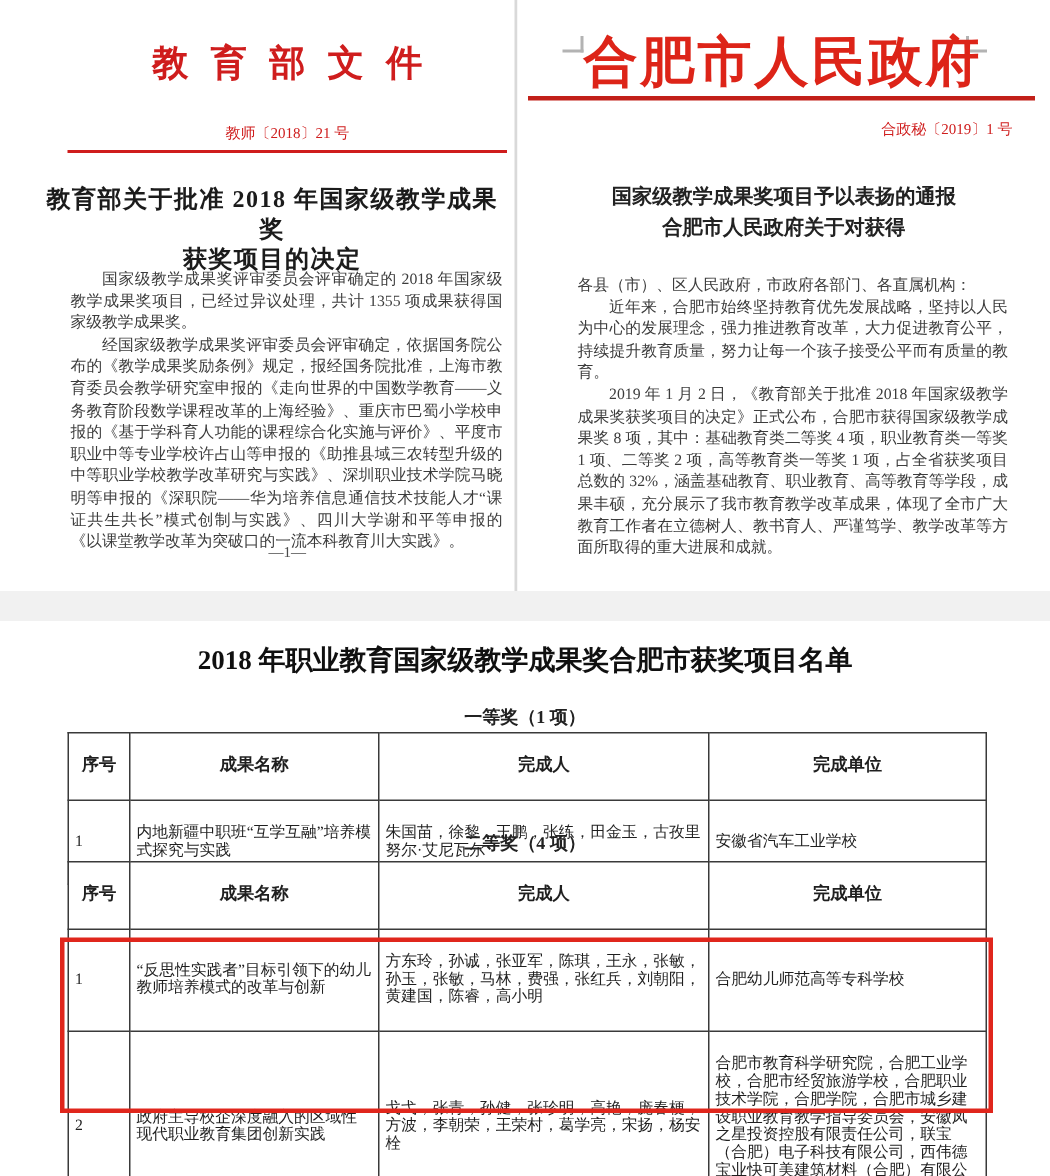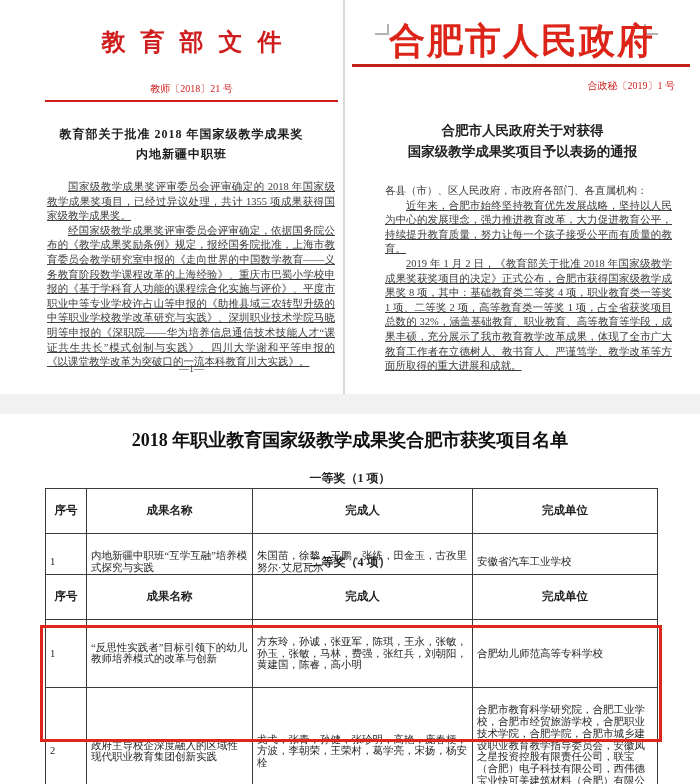--- a/index.html
+++ b/index.html
@@ -20,21 +20,21 @@
     position:absolute; top:26px; left:45px; width:293px; text-align:center;
     font-size:24px; font-weight:bold; color:#cf1d1d; letter-spacing:15px; text-indent:15px;
   }
   #doc-left .doc-number {
     position:absolute; top:82px; left:45px; width:293px; text-align:center;
     font-size:10px; color:#cf1d1d;
   }
   #doc-left .red-line { position:absolute; top:100px; left:45px; width:293px; height:2px; background:#cf1d1d; }
   #doc-left .doc-title {
     position:absolute; top:124px; left:28px; width:307px; text-align:center;
-    font-size:12px; font-weight:bold; line-height:20px; color:#1b1b1b; letter-spacing:1px;
+    font-size:16px; font-weight:bold; line-height:20px; color:#1b1b1b; letter-spacing:1px;
   }
   #doc-left .doc-body {
     position:absolute; top:180px; left:47px; width:288px;
     font-size:10.5px; line-height:14.6px; text-align:justify; color:#3c3c3c;
   }
   #doc-left .page-num { position:absolute; top:363px; left:45px; width:293px; text-align:center; font-size:10px; color:#4a4a4a; }
 
   #doc-right .corner-mark-left {
     position:absolute; top:24px; left:30px; width:14px; height:11px;
     border-right:2px solid #b3b3b3; border-bottom:2px solid #b3b3b3;
@@ -53,21 +53,21 @@
     font-size:10px; color:#cf1d1d;margin-left:18px;
   }
   #doc-right .doc-title {
     position:absolute; top:120px; left:18px; width:319px; text-align:center;
     font-size:13.5px; font-weight:bold; line-height:21px; color:#222;
   }
   #doc-right .doc-body {
     position:absolute; top:184px; left:40px; width:287px;
     font-size:10.5px; line-height:14.6px; text-align:justify; color:#3c3c3c;
   }
-  p.indent { text-indent:2em;text-decoration:underline; }
+  p.indent { text-indent:2em; }
 
   
   #table-section { position:absolute; top:414px; left:0; width:700px; height:370px; background:#fff; }
   .tbl-title { position:absolute; top:14px; left:0; width:700px; text-align:center;
     font-size:18px; font-weight:bold; color:#101010; }
   .grp-label { position:absolute; left:0; width:700px; text-align:center;
     font-size:12px; font-weight:bold; color:#222; }
   #grp-label-1 { top:56px; }
   #grp-label-2 { top:140px; }
   table.awards { border-collapse:collapse; table-layout:fixed; width:612px; position:absolute; left:45px;
@@ -94,40 +94,40 @@
 <body>
 
 <div class="page">
 
   <div class="doc-page" id="doc-left">
     <div class="masthead">教育部文件</div>
     <div class="doc-number">教师〔2018〕21 号</div>
     <div class="red-line"></div>
     <div class="doc-title">
       <div>教育部关于批准 2018 年国家级教学成果奖</div>
-      <div>内地新疆中职班</div>
+      <div>获奖项目的决定</div>
     </div>
     <div class="doc-body">
       <p class="indent">国家级教学成果奖评审委员会评审确定的 2018 年国家级教学成果奖项目，已经过异议处理，共计 1355 项成果获得国家级教学成果奖。</p>
       <p class="indent">经国家级教学成果奖评审委员会评审确定，依据国务院公布的《教学成果奖励条例》规定，报经国务院批准，上海市教育委员会教学研究室申报的《走向世界的中国数学教育——义务教育阶段数学课程改革的上海经验》、重庆市巴蜀小学校申报的《基于学科育人功能的课程综合化实施与评价》、平度市职业中等专业学校许占山等申报的《助推县域三农转型升级的中等职业学校教学改革研究与实践》、深圳职业技术学院马晓明等申报的《深职院——华为培养信息通信技术技能人才“课证共生共长”模式创制与实践》、四川大学谢和平等申报的《以课堂教学改革为突破口的一流本科教育川大实践》。</p>
     </div>
     <div class="page-num">—1—</div>
   </div>
 
   <div class="v-divider"></div>
 
   <div class="doc-page" id="doc-right">
     <div class="corner-mark-left"></div>
     <div class="corner-mark-right"></div>
     <div class="masthead">合肥市人民政府</div>
     <div class="red-line"></div>
     <div class="doc-number">合政秘〔2019〕1 号</div>
     <div class="doc-title">
+      <div>国家级教学成果奖项目予以表扬的通报</div>
       <div>合肥市人民政府关于对获得</div>
-      <div>国家级教学成果奖项目予以表扬的通报</div>
     </div>
     <div class="doc-body">
       <p>各县（市）、区人民政府，市政府各部门、各直属机构：</p>
       <p class="indent">近年来，合肥市始终坚持教育优先发展战略，坚持以人民为中心的发展理念，强力推进教育改革，大力促进教育公平，持续提升教育质量，努力让每一个孩子接受公平而有质量的教育。</p>
       <p class="indent">2019 年 1 月 2 日，《教育部关于批准 2018 年国家级教学成果奖获奖项目的决定》正式公布，合肥市获得国家级教学成果奖 8 项，其中：基础教育类二等奖 4 项，职业教育类一等奖 1 项、二等奖 2 项，高等教育类一等奖 1 项，占全省获奖项目总数的 32%，涵盖基础教育、职业教育、高等教育等学段，成果丰硕，充分展示了我市教育教学改革成果，体现了全市广大教育工作者在立德树人、教书育人、严谨笃学、教学改革等方面所取得的重大进展和成就。</p>
     </div>
   </div>
 
   <div class="gray-band"></div>
 

